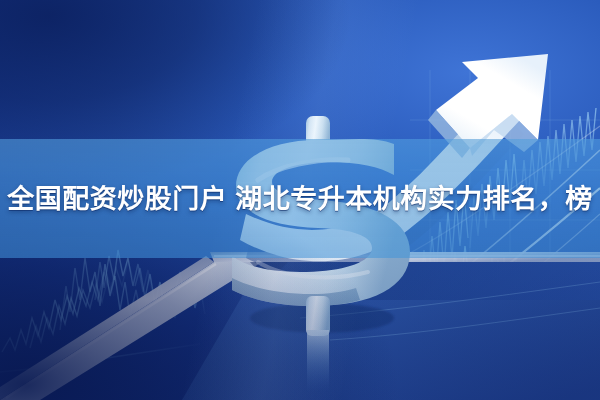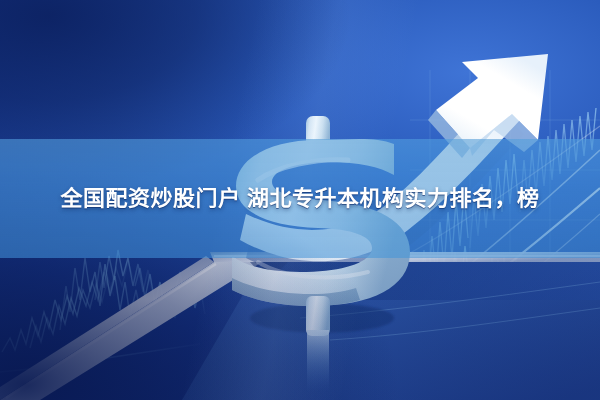--- a/index.html
+++ b/index.html
@@ -80,21 +80,21 @@
     width: 600px;
     height: 119px;
     display: flex;
     flex-direction: column;
     align-items: center;
     justify-content: center;
     gap: 2px;
   }
   .title-line {
     color: #ffffff;
-    font-size: 22px;
+    font-size: 27px;
     font-weight: bold;
     line-height: 38px;
     letter-spacing: 0.5px;
     white-space: nowrap;
     text-shadow:
        0 1px 0 rgba(12,40,100,0.55),
        0 2px 4px rgba(8,30,80,0.45);
   }
 </style>
 </head>

